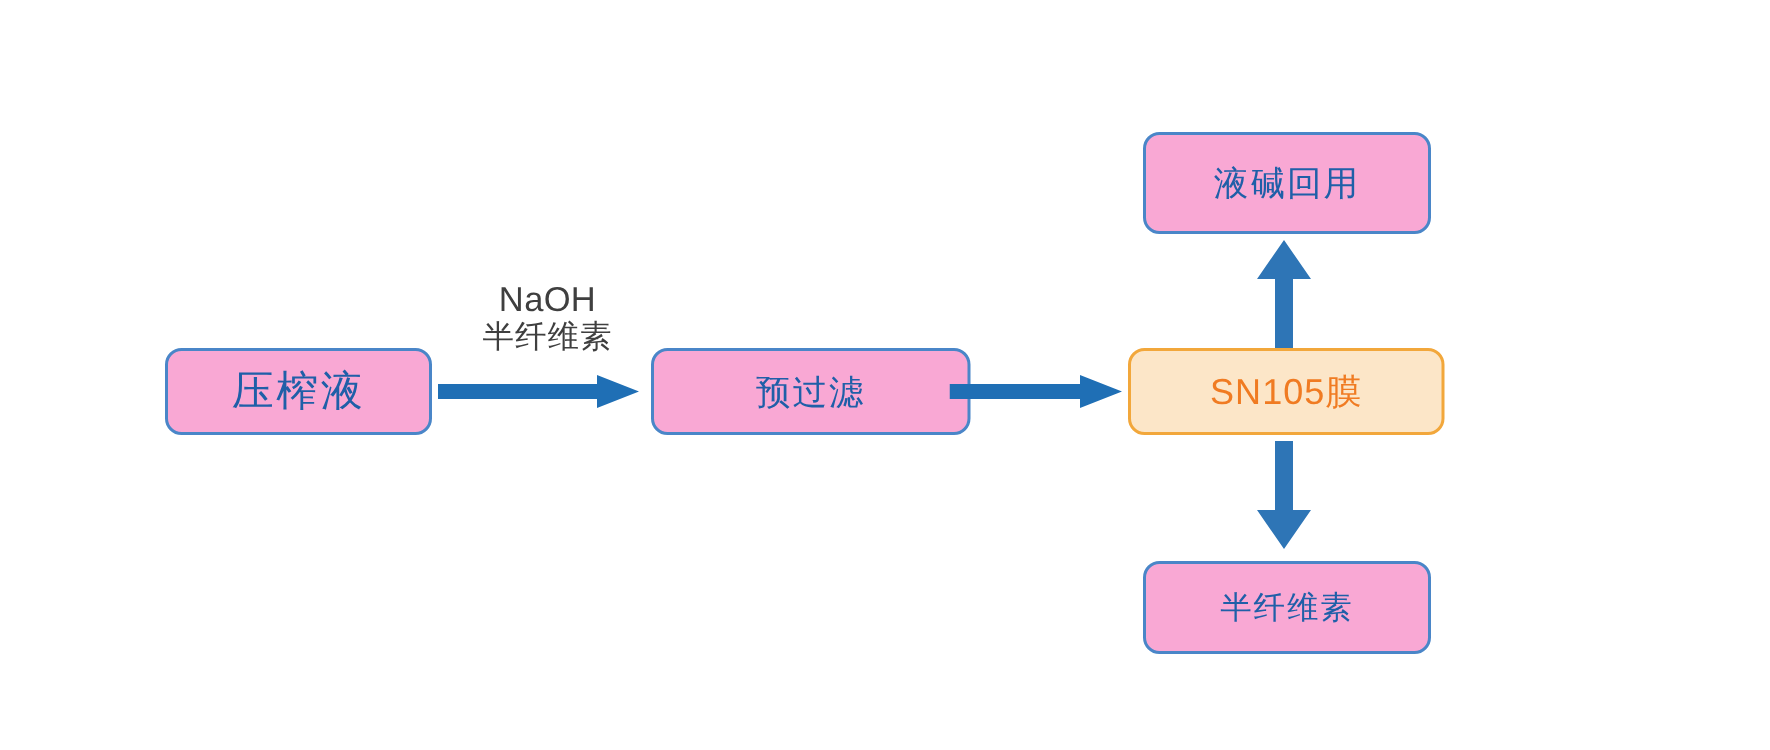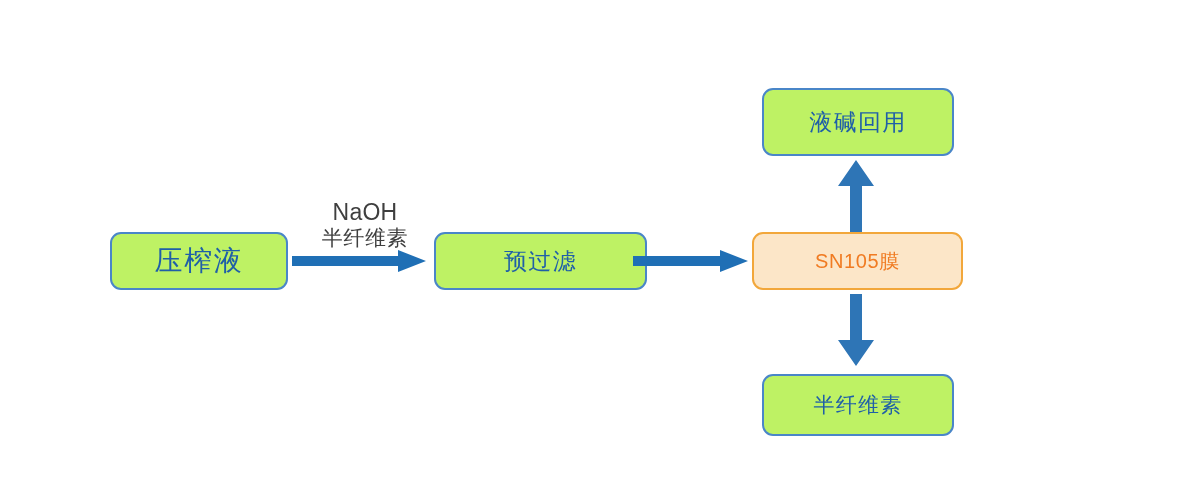--- a/index.html
+++ b/index.html
@@ -26,53 +26,53 @@
     box-sizing: border-box;
     display: flex;
     align-items: center;
     justify-content: center;
     border-radius: 11px;
     letter-spacing: 0.06em;
     white-space: nowrap;
     user-select: none;
   }
   .node.blue {
-    background: #bef264;
+    background: #f9a8d4;
     border: 2px solid #4a86c8;
     color: #1f5fa8;
   }
   .node.orange {
     background: #fce6c8;
     border: 2px solid #f2a73b;
     color: #f07b22;
   }
 
   
   #node-feed      { left: 110px; top: 232px; width: 178px; height: 58px; font-size: 28px; }
   #node-prefilter { left: 434px; top: 232px; width: 213px; height: 58px; font-size: 23px; }
-  #node-membrane  { left: 752px; top: 232px; width: 211px; height: 58px; font-size: 20px; letter-spacing: 0.03em; }
+  #node-membrane  { left: 752px; top: 232px; width: 211px; height: 58px; font-size: 24px; letter-spacing: 0.03em; }
   #node-alkali    { left: 762px; top:  88px; width: 192px; height: 68px; font-size: 23px; }
   #node-hemi      { left: 762px; top: 374px; width: 192px; height: 62px; font-size: 21px; }
 
   
   .arrow {
     position: absolute;
   }
   .arrow svg { display: block; }
 
   #arrow-feed-prefilter  { left: 292px; top: 250px; }
   #arrow-prefilter-membrane { left: 633px; top: 250px; }
   #arrow-membrane-alkali { left: 838px; top: 160px; }
   #arrow-membrane-hemi   { left: 838px; top: 294px; }
 
   
   #edge-label {
     position: absolute;
     left: 290px;
-    top: 199px;
+    top: 186px;
     width: 150px;
     text-align: center;
     color: #3f3f3f;
     line-height: 1.18;
     user-select: none;
   }
   #edge-label .line1 { font-size: 23px; letter-spacing: 0.01em; }
   #edge-label .line2 { font-size: 21px; letter-spacing: 0.03em; }
 </style>
 </head>

